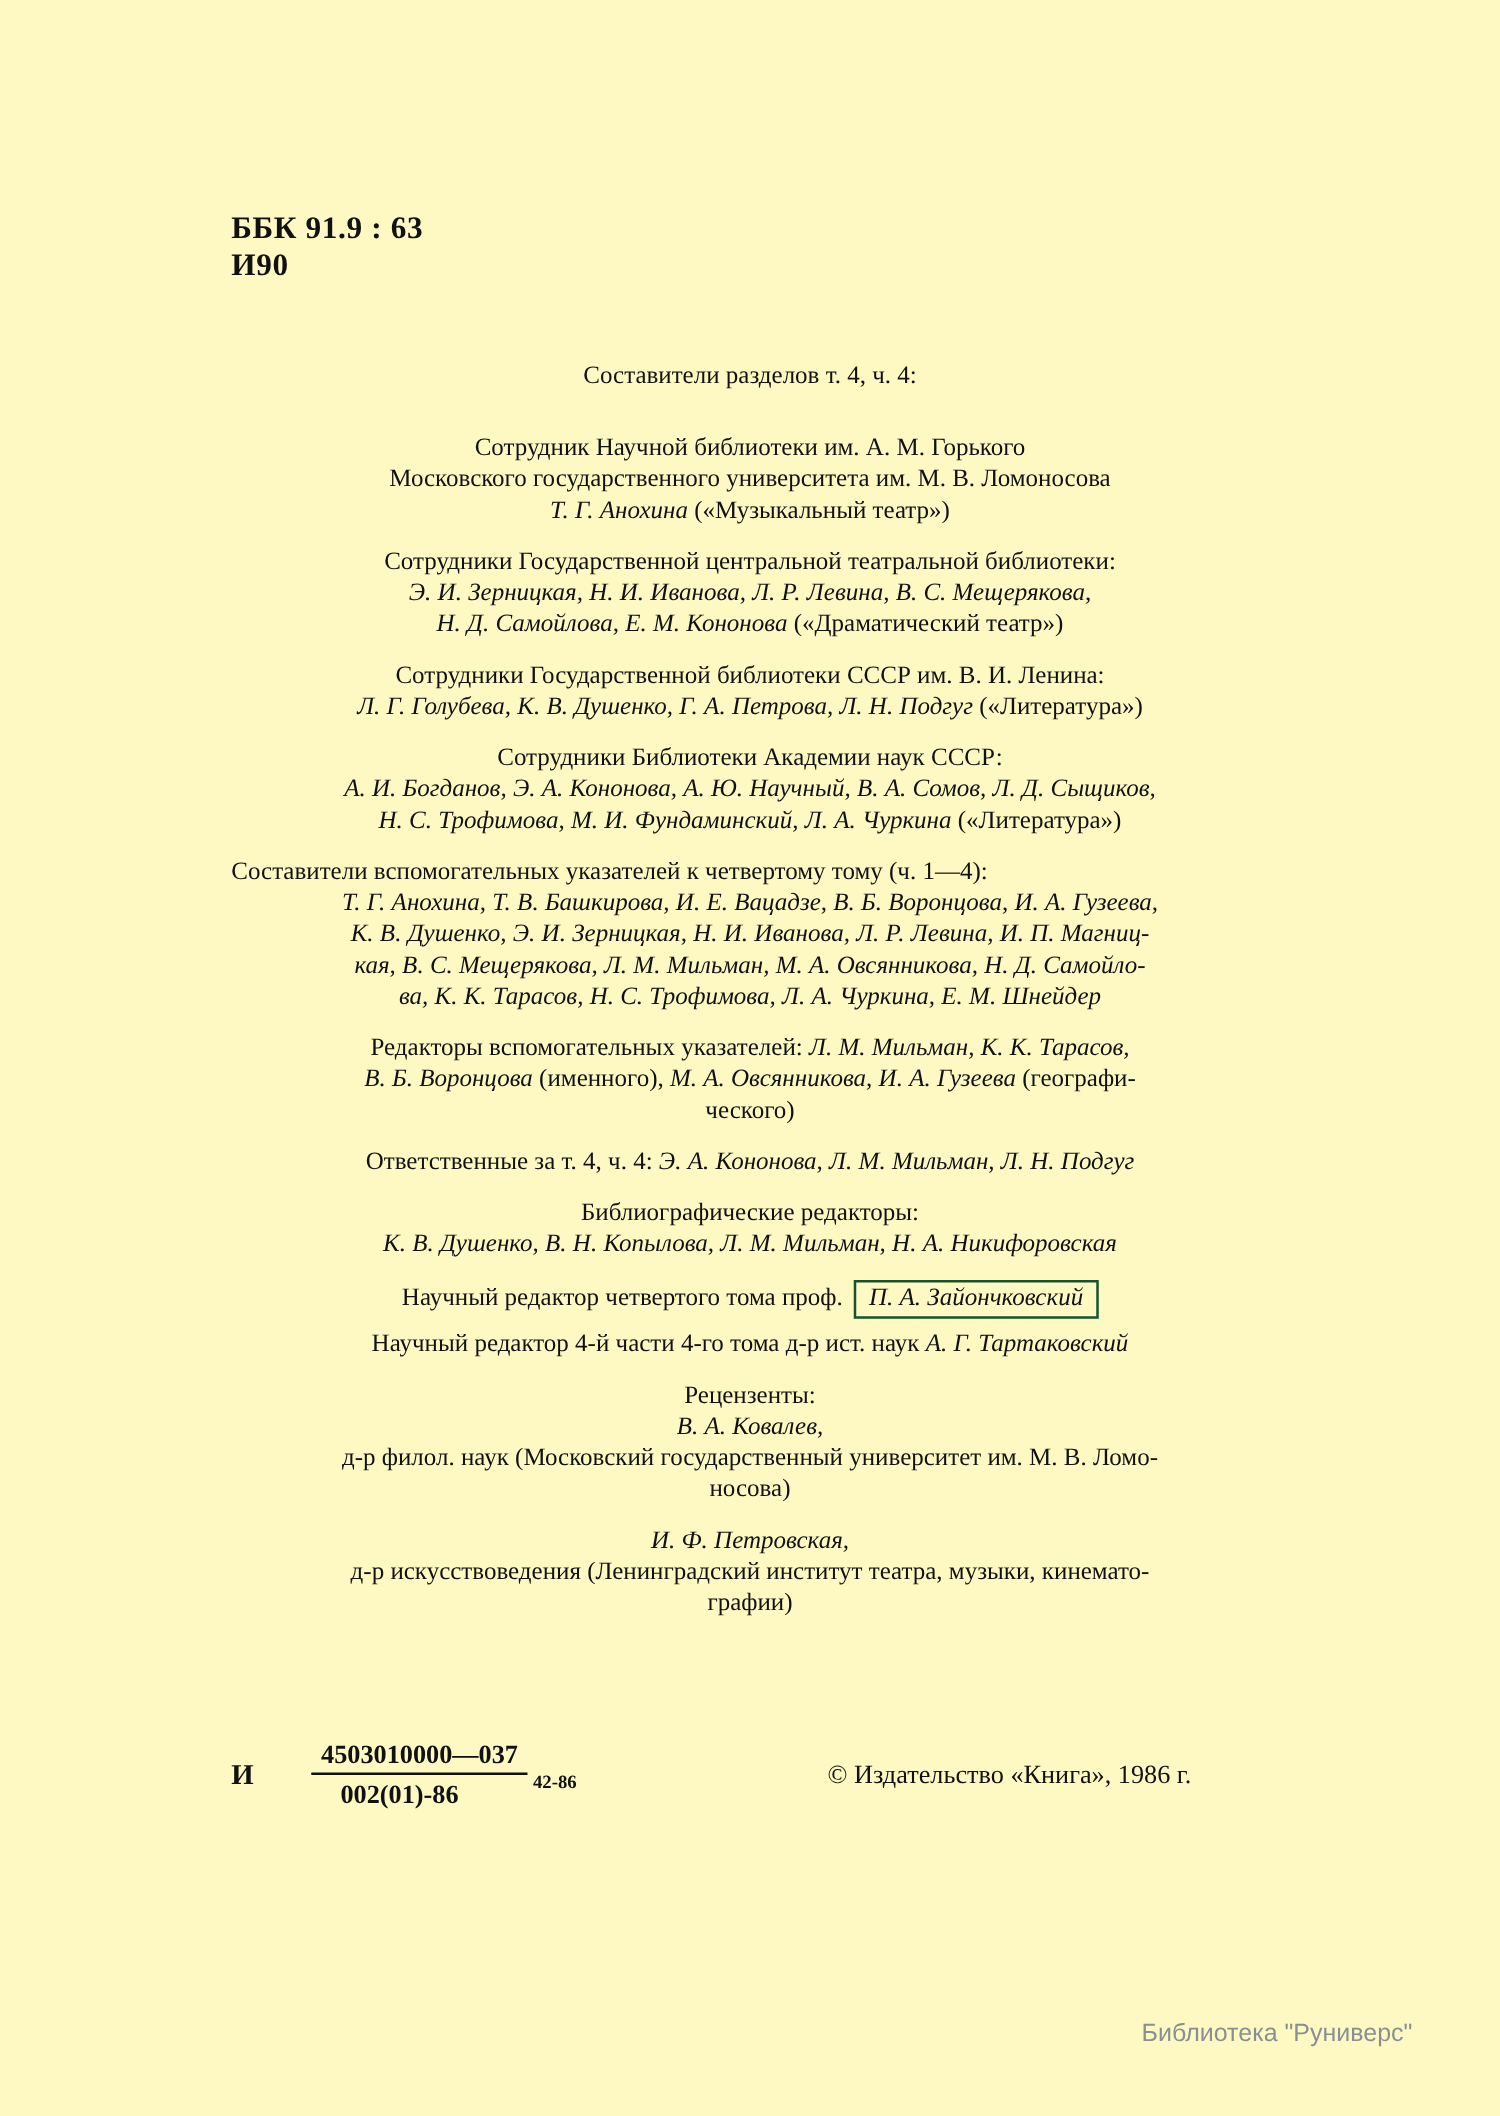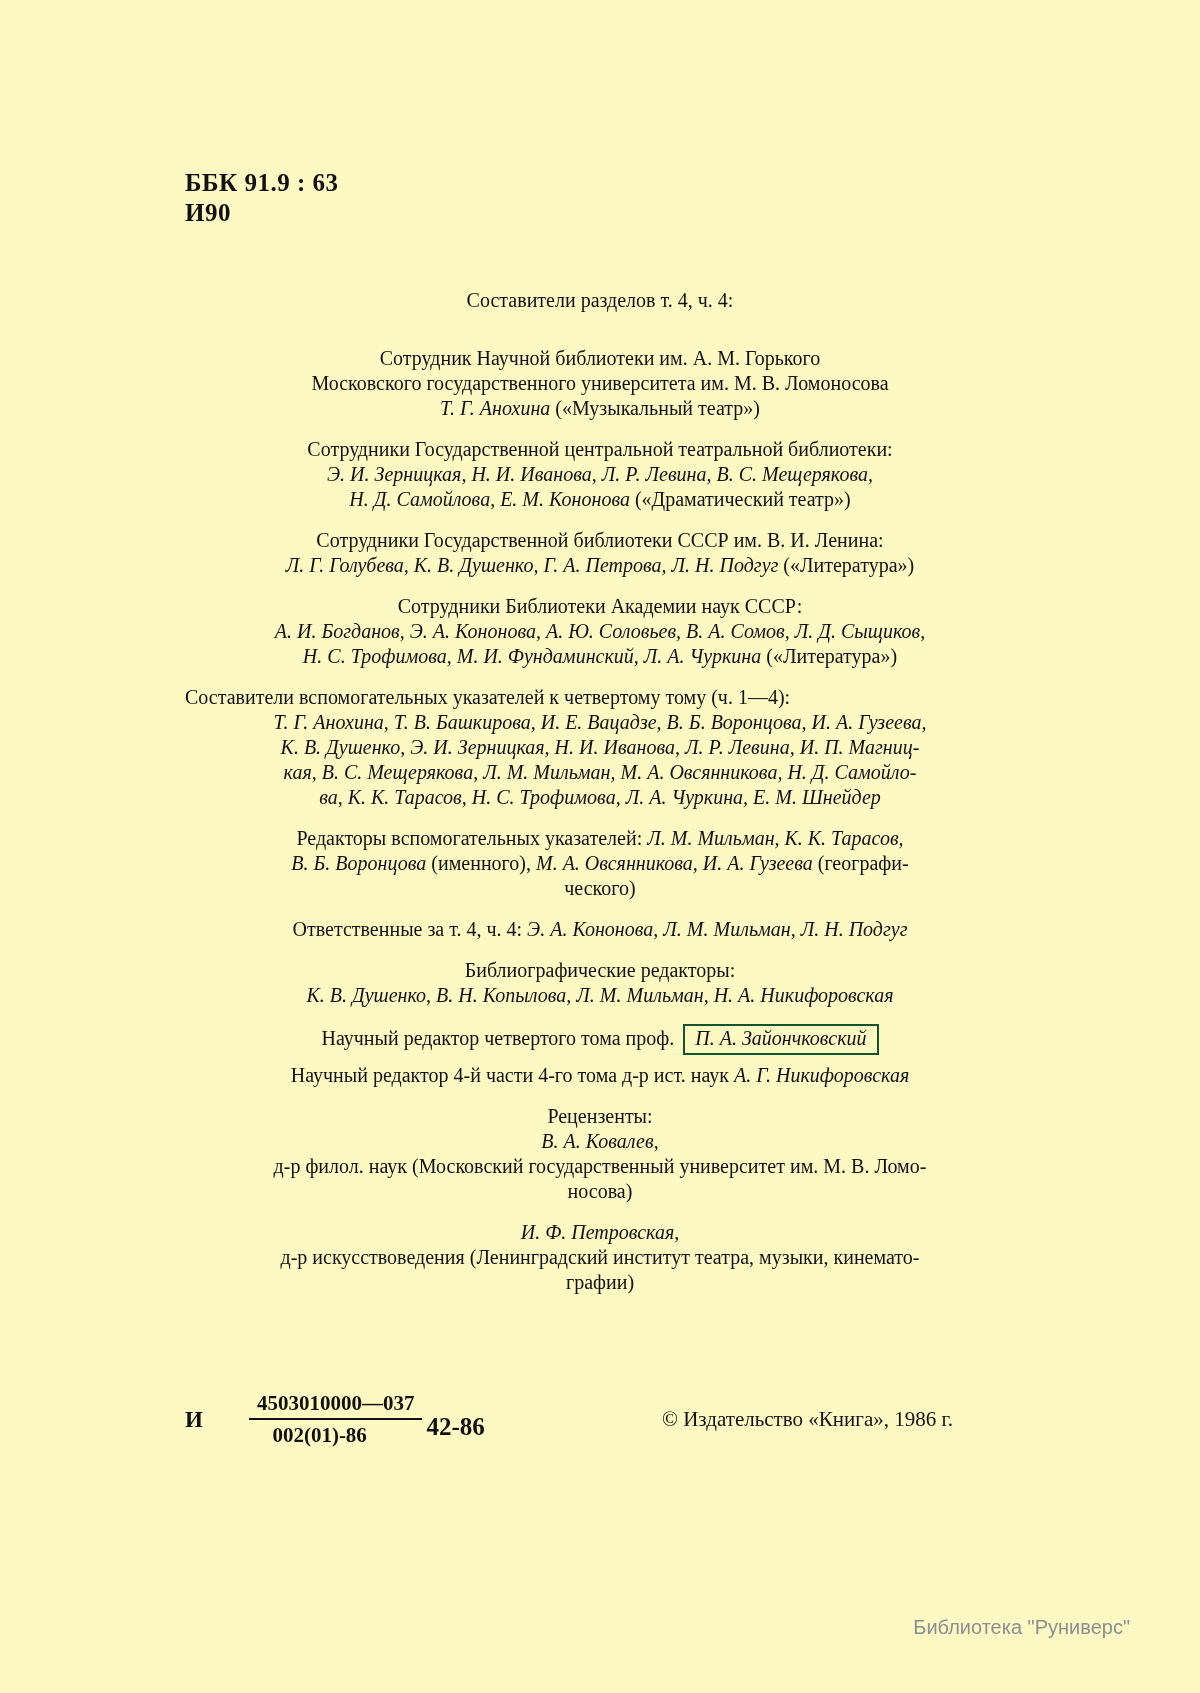--- a/index.html
+++ b/index.html
@@ -62,21 +62,21 @@
   .frac{
     display:inline-flex;
     flex-direction:column;
     text-align:center;
     font-size:21px;
     line-height:24px;
   }
   .frac .num{border-bottom:2px solid #111;padding:0 8px 3px 8px;margin-left:32px;}
   .frac .den{padding-top:3px;text-align:center;}
   .imprint-suffix{
-    font-size:25px;
+    font-size:15px;
     margin-left:4px;
     margin-top:14px;
   }
   .copyright{
     font-size:21px;
     padding-right:62px;
   }
   .watermark{
     position:absolute;
     top:1615px;
@@ -111,21 +111,21 @@
       <p><span class="it">Н. Д. Самойлова, Е. М. Кононова</span> <span>(«Драматический театр»)</span></p>
     </div>
 
     <div class="sec">
       <p class="heading">Сотрудники Государственной библиотеки СССР им. В. И. Ленина:</p>
       <p class="nowrap"><span class="it">Л. Г. Голубева, К. В. Душенко, Г. А. Петрова, Л. Н. Подгуг</span> <span>(«Литература»)</span></p>
     </div>
 
     <div class="sec">
       <p class="heading">Сотрудники Библиотеки Академии наук СССР:</p>
-      <p class="it nowrap">А. И. Богданов, Э. А. Кононова, А. Ю. Соловьев, В. А. Сомов, Л. Д. Сыщиков,</p>
+      <p class="it nowrap">А. И. Богданов, Э. А. Кононова, А. Ю. Научный, В. А. Сомов, Л. Д. Сыщиков,</p>
       <p><span class="it">Н. С. Трофимова, М. И. Фундаминский, Л. А. Чуркина</span> <span>(«Литература»)</span></p>
     </div>
 
     <div class="sec">
       <p class="heading left">Составители вспомогательных указателей к четвертому тому (ч. 1—4):</p>
       <p class="it nowrap">Т. Г. Анохина, Т. В. Башкирова, И. Е. Вацадзе, В. Б. Воронцова, И. А. Гузеева,</p>
       <p class="it nowrap">К. В. Душенко, Э. И. Зерницкая, Н. И. Иванова, Л. Р. Левина, И. П. Магниц-</p>
       <p class="it nowrap">кая, В. С. Мещерякова, Л. М. Мильман, М. А. Овсянникова, Н. Д. Самойло-</p>
       <p class="it nowrap">ва, К. К. Тарасов, Н. С. Трофимова, Л. А. Чуркина, Е. М. Шнейдер</p>
     </div>
@@ -143,21 +143,21 @@
     <div class="sec">
       <p>Библиографические редакторы:</p>
       <p class="it nowrap">К. В. Душенко, В. Н. Копылова, Л. М. Мильман, Н. А. Никифоровская</p>
     </div>
 
     <div class="sec gap-sm">
       <p><span>Научный редактор четвертого тома проф.</span> <span class="boxed">П. А. Зайончковский</span></p>
     </div>
 
     <div class="sec">
-      <p class="nowrap"><span>Научный редактор 4-й части 4-го тома д-р ист. наук</span> <span class="it">А. Г. Никифоровская</span></p>
+      <p class="nowrap"><span>Научный редактор 4-й части 4-го тома д-р ист. наук</span> <span class="it">А. Г. Тартаковский</span></p>
     </div>
 
     <div class="sec">
       <p>Рецензенты:</p>
       <p class="it">В. А. Ковалев,</p>
       <p>д-р филол. наук (Московский государственный университет им. М. В. Ломо-</p>
       <p>носова)</p>
     </div>
 
     <div class="sec">

